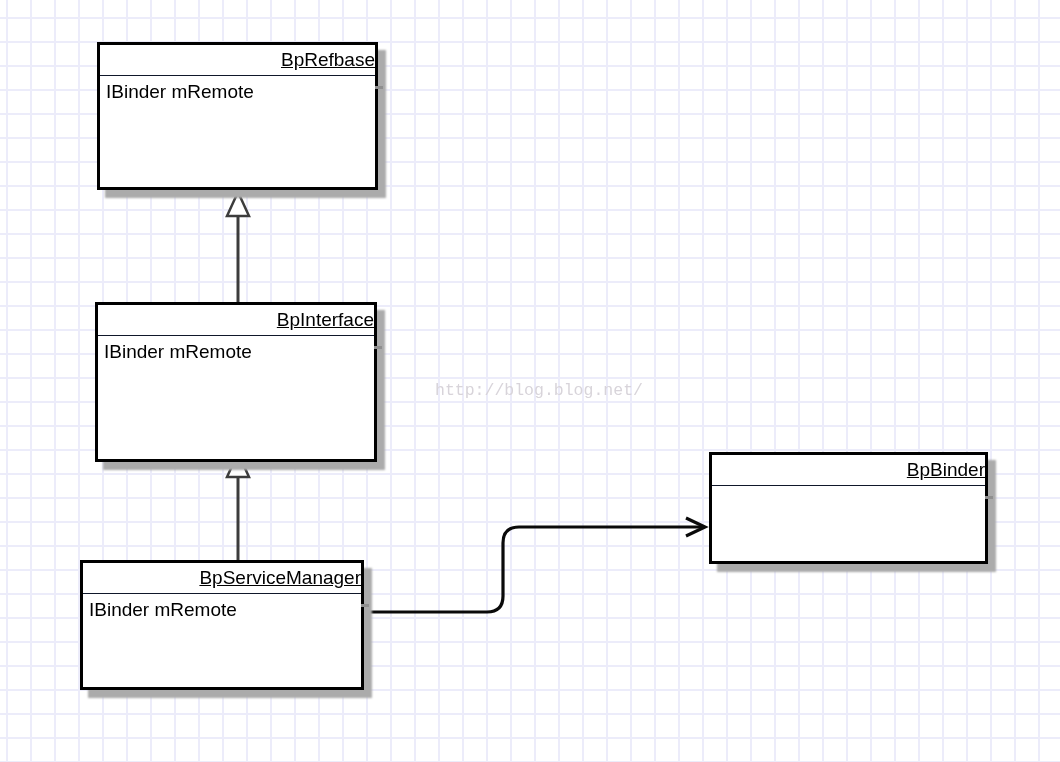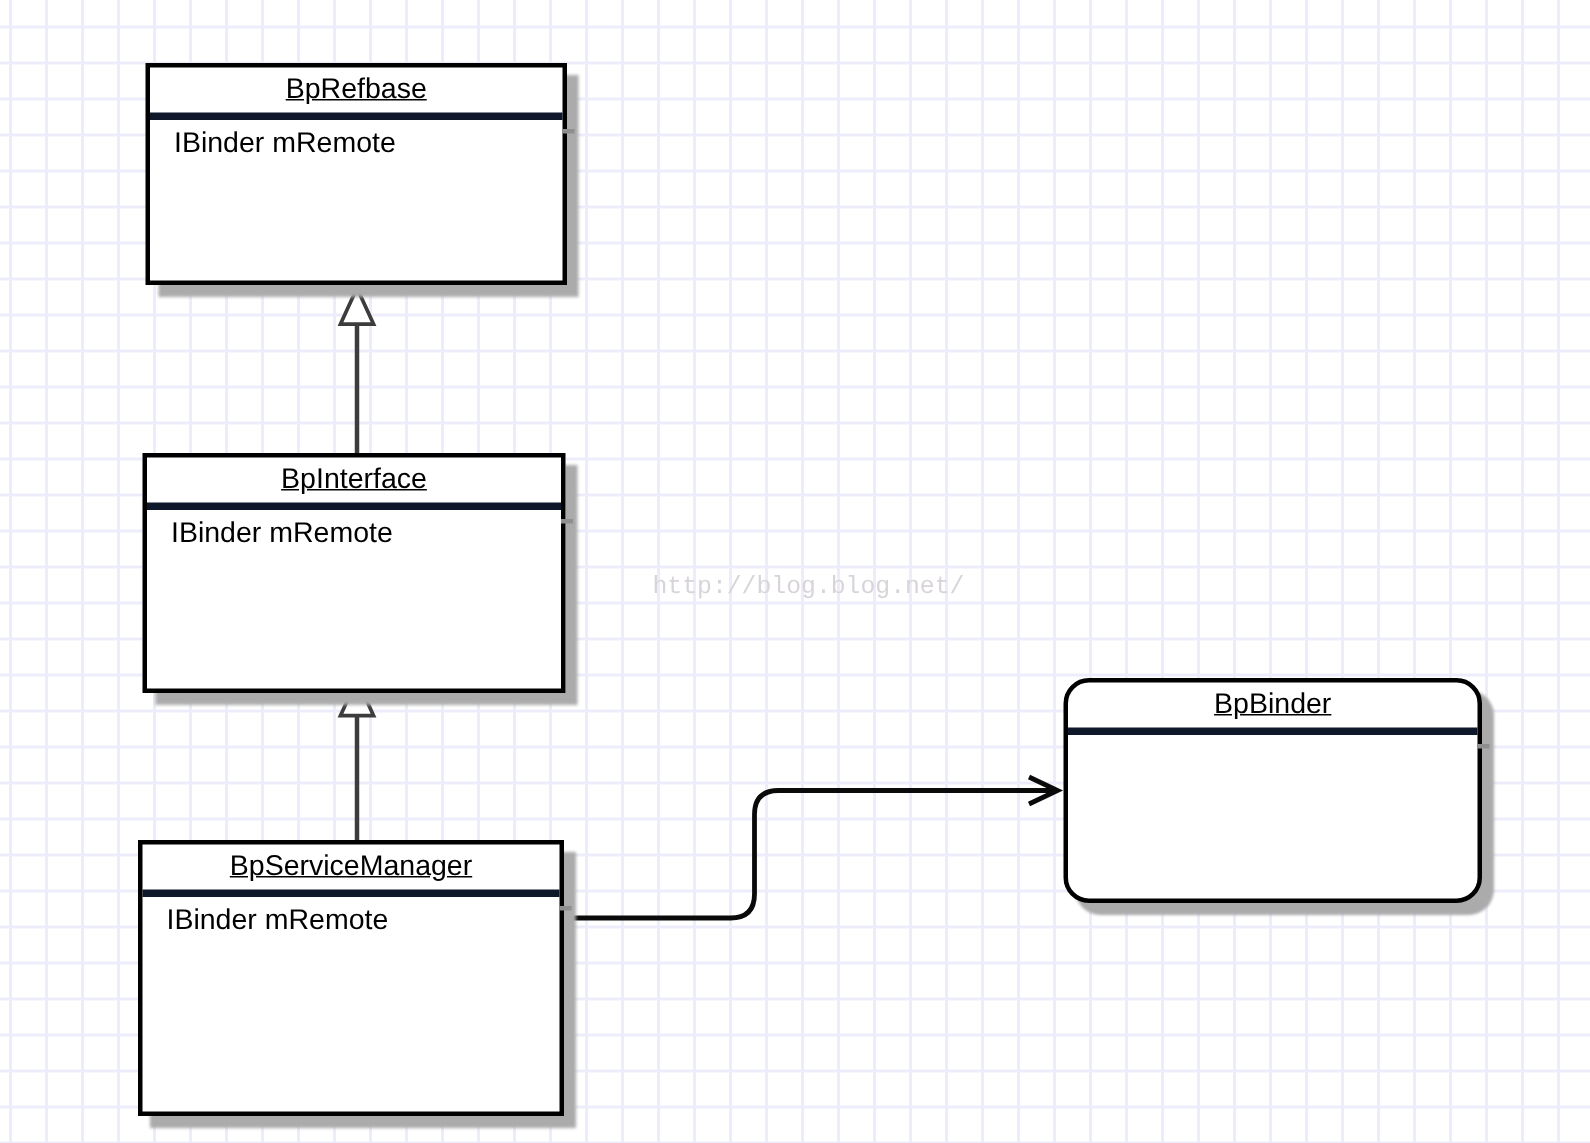--- a/index.html
+++ b/index.html
@@ -20,54 +20,54 @@
   
   .cls {
     position: absolute;
     background: #ffffff;
     border: 3px solid #000000;
     box-shadow: 8px 8px 2px #ababab;
     box-sizing: border-box;
   }
   .cls-header {
     height: 30px;
-    border-bottom: 5px solid #0f172a;
+    border-bottom: 1px solid #0f172a;
     display: flex;
     align-items: center;
-    justify-content: center;
+    justify-content: flex-end;
   }
   .cls-title {
     font-size: 19px;
     color: #000000;
     text-decoration: underline;
     line-height: 30px;
     white-space: nowrap;
   }
   .cls-body {
-    padding: 5px 16px;
+    padding: 5px 6px;
   }
   .field {
     font-size: 19px;
     color: #000000;
     white-space: nowrap;
   }
   
   .tick {
     position: absolute;
     right: -8px;
     top: 41px;
     width: 8px;
     height: 3px;
     background: #8f8f8f;
   }
 
   #box-refbase        { left: 97px;  top: 42px;  width: 281px; height: 148px; }
   #box-interface      { left: 95px;  top: 302px; width: 282px; height: 160px; }
-  #box-servicemanager { left: 92px;  top: 560px; width: 284px; height: 184px; }
-  #box-binder         { left: 709px; top: 452px; width: 279px; height: 150px; border-radius: 17px; }
+  #box-servicemanager { left: 80px;  top: 560px; width: 284px; height: 130px; }
+  #box-binder         { left: 709px; top: 452px; width: 279px; height: 112px; }
 
   
   #connectors {
     position: absolute;
     left: 0; top: 0;
     width: 1060px; height: 762px;
     pointer-events: none;
   }
 
   

